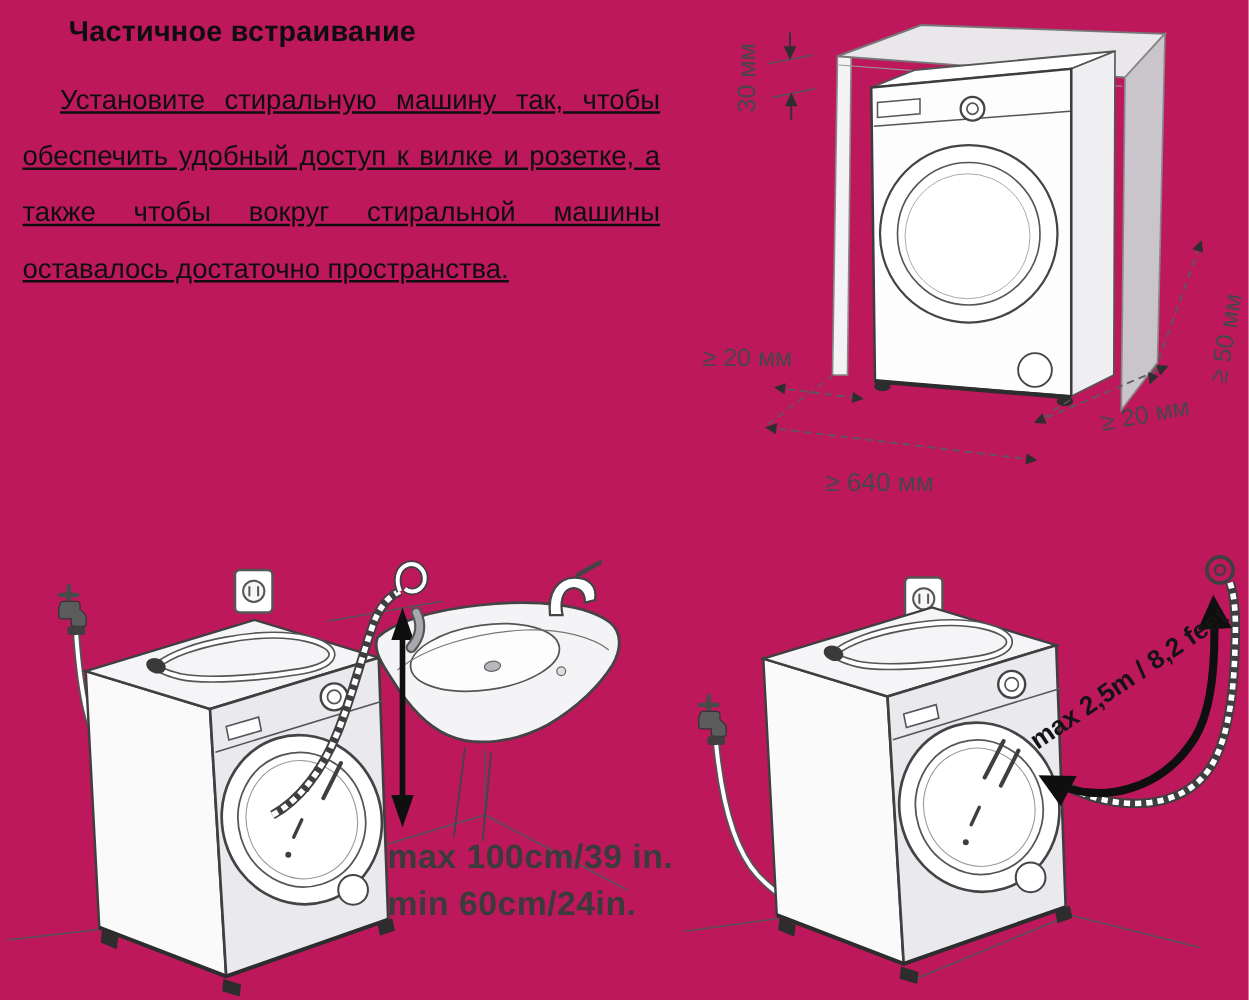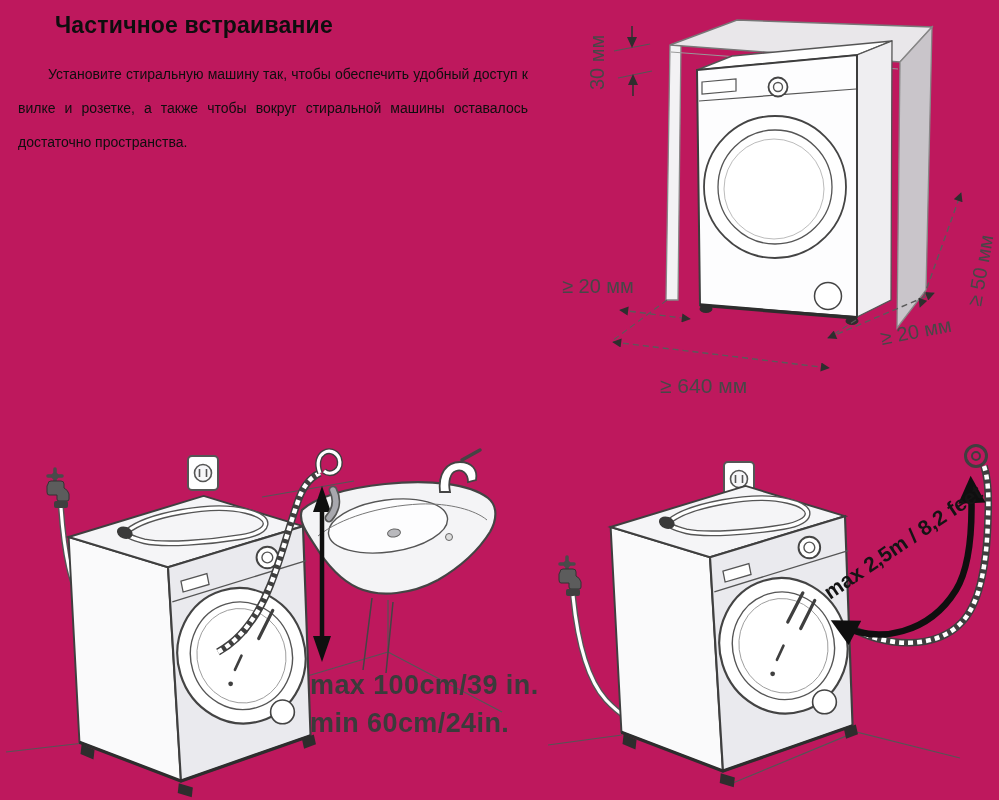--- a/index.html
+++ b/index.html
@@ -1,20 +1,20 @@
 <!DOCTYPE html>
 <html><head>
 <meta charset="utf-8">
 <style>
   html,body{margin:0;padding:0;background:#fff;}
   .page{position:relative;width:999px;height:800px;background:#be185d;overflow:hidden;
         font-family:"Liberation Sans",sans-serif;color:#0e0e0e;}
   .text-block{position:absolute;left:18px;top:12px;width:510px;}
   .text-block h1{font-size:23px;font-weight:bold;margin:0 0 18px 0;text-indent:37px;letter-spacing:.2px;}
-  .intro{font-size:14px;line-height:34px;text-align:justify;text-indent:30px;margin:0 0 28px 0;}
+  .intro{font-size:22px;line-height:45px;text-align:justify;text-indent:30px;margin:0 0 28px 0;text-decoration:underline;}
   .warning{font-size:22px;line-height:31px;text-align:justify;font-weight:bold;margin:0;}
   .warning .w-icon{font-weight:normal;font-size:21px;}
   svg{position:absolute;display:block;}
   #d1{left:560px;top:0;}
   #d2{left:0;top:440px;}
   #d3{left:540px;top:440px;}
   svg text{font-family:"Liberation Sans",sans-serif;}
   .dim{fill:#474747;font-size:20px;}
   .dim21{fill:#474747;font-size:21px;}
   .biglab{fill:#3b3b3b;font-size:27px;font-weight:bold;letter-spacing:.4px;}

